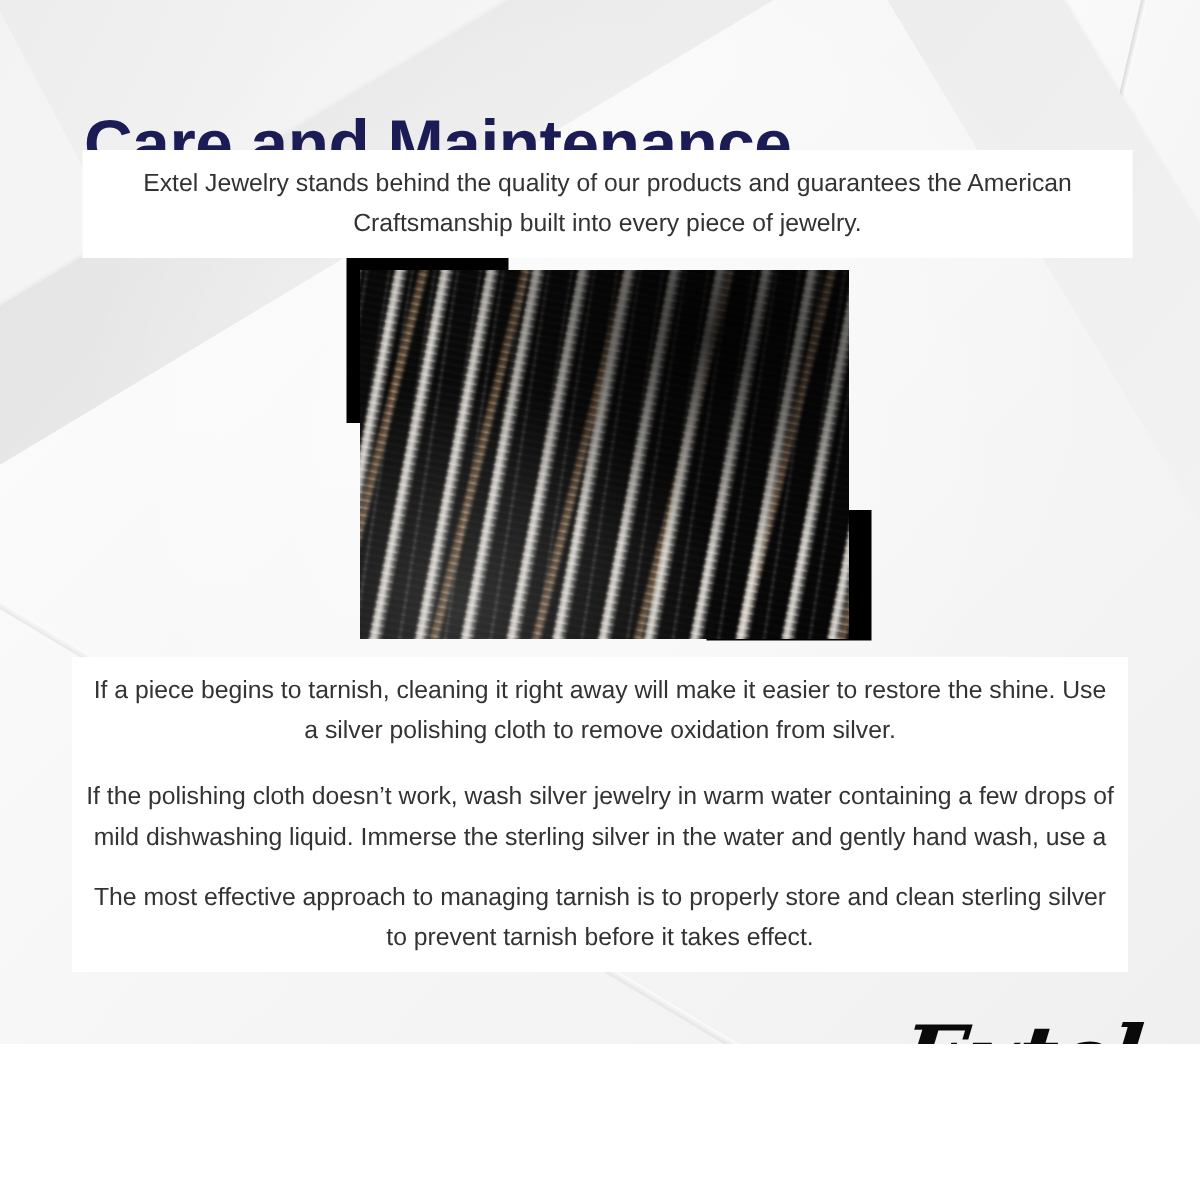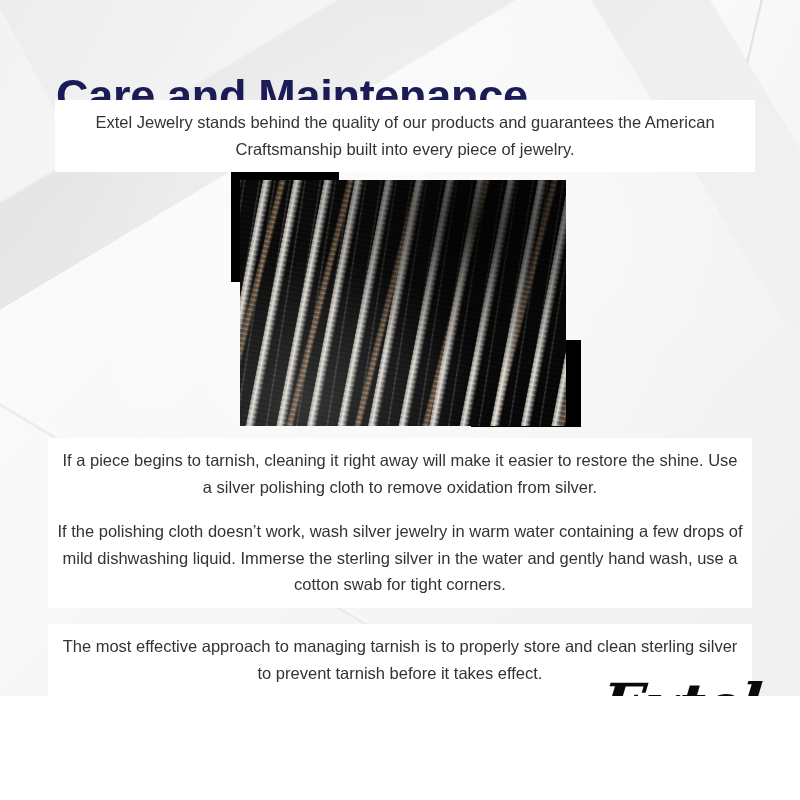--- a/index.html
+++ b/index.html
@@ -156,21 +156,21 @@
     padding: 9px 10px 10px;
   }
   #card-p2 {
     left: 48px;
     top: 509px;
     width: 704px;
     padding: 9px 6px 10px;
   }
   #card-p3 {
     left: 48px;
-    top: 624px;
+    top: 576px;
     width: 704px;
     padding: 9px 12px 10px;
   }
 
   
   .photo-wrap {
     position: absolute;
     left: 231px;
     top: 172px;
     width: 350px;

